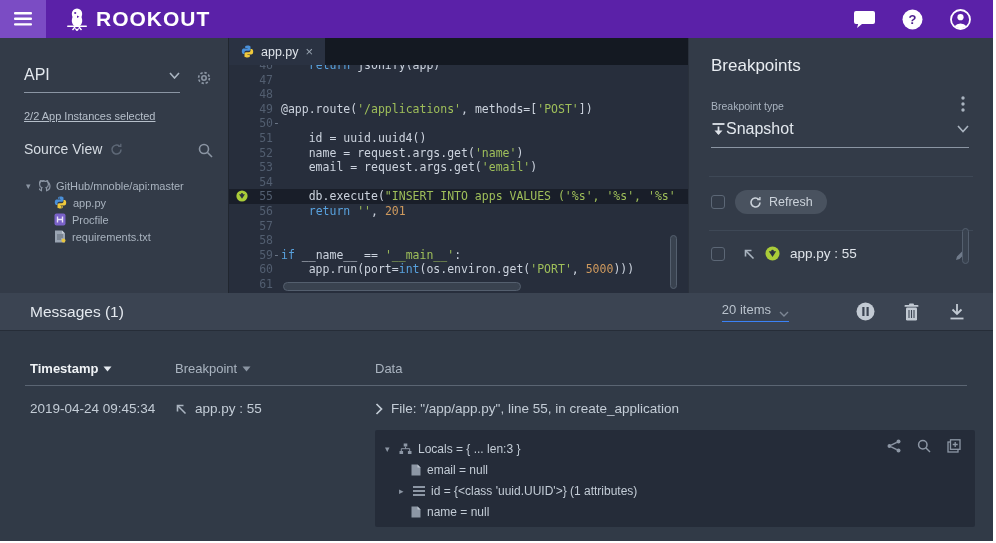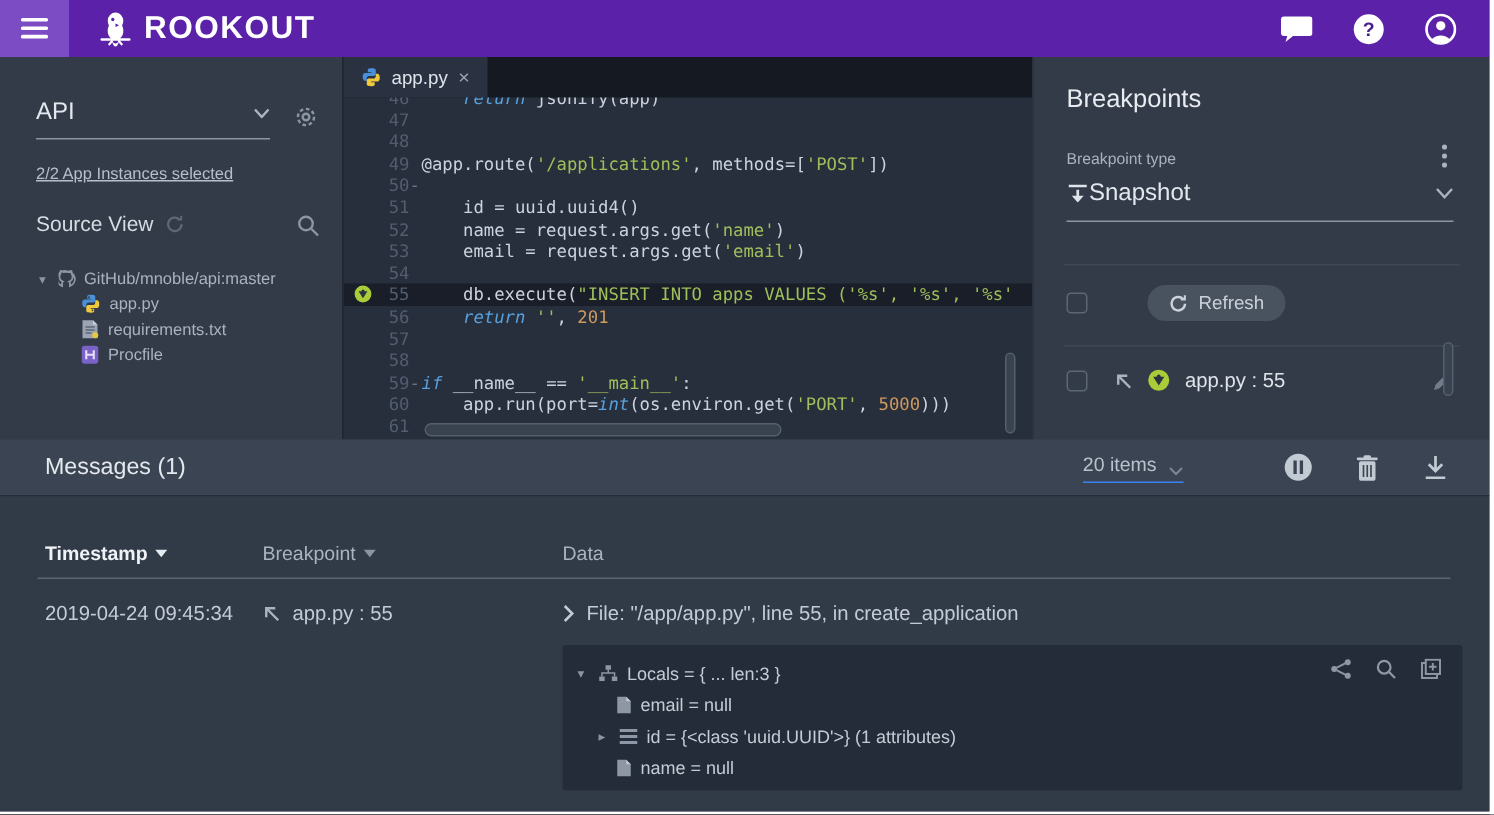--- a/index.html
+++ b/index.html
@@ -40,31 +40,31 @@
   .tab-label{ color:#dfe4ea; font-size:12.5px; }
   .tab-close{ color:#9aa5b2; font-size:13px; cursor:pointer; line-height:1; }
   .code-wrap{ position:absolute; left:0; top:27px; right:0; bottom:0; overflow:hidden; }
   .code-lines{ margin-top:-7px; font-family:"DejaVu Sans Mono", monospace; font-size:11.5px; line-height:14.6px; }
   .code-line{ display:flex; white-space:pre; }
   .code-line.hl{ background:#191e29; }
   .gutter{ flex:none; width:52px; color:#525e70; text-align:right; padding-right:8px; position:relative; cursor:pointer; }
   .gutter .fold{ position:absolute; right:1px; top:0; color:#6b7687; }
   .gutter .bp{ position:absolute; left:7px; top:1px; }
   .code-text{ flex:1; }
-  .seg-kw{ color:#58a1dd;font-style:italic; } .seg-str{ color:#9fbf5a; } .seg-num{ color:#cf9a5e; } .seg-txt{ color:#ccd3de; }
+  .seg-kw{ color:#58a1dd; } .seg-str{ color:#9fbf5a; } .seg-num{ color:#cf9a5e; } .seg-txt{ color:#ccd3de; }
   .h-scroll{ position:absolute; left:54px; bottom:2px; width:238px; height:9px; border-radius:5px; background:#39424f; border:1px solid #545f6e; cursor:pointer; }
   .v-scroll{ position:absolute; right:11px; bottom:4px; width:7px; height:54px; border-radius:4px; background:#39424f; border:1px solid #545f6e; cursor:pointer; }
   
   .bp-title{ position:absolute; left:22px; top:18px; color:#e8ecf1; font-size:17px; }
   .bp-type-label{ position:absolute; left:22px; top:62px; color:#a9b3bf; font-size:10.5px; }
   .kebab{ position:absolute; right:28px; top:58px; cursor:pointer; }
   .bp-select{ position:absolute; left:22px; top:82px; right:24px; border-bottom:1px solid #8b95a3; padding-bottom:9px; display:flex; align-items:center; cursor:pointer; }
   .bp-select-value{ color:#e3e8ee; font-size:16px; flex:1; }
   .rp-divider{ position:absolute; left:20px; right:20px; height:1px; background:#3e4856; }
-  .refresh-row{ position:absolute; left:22px; top:152px; display:flex; align-items:center; gap:40px; }
+  .refresh-row{ position:absolute; left:22px; top:152px; display:flex; align-items:center; gap:10px; }
   .checkbox{ width:14px; height:14px; border:1px solid #5c6776; border-radius:3px; cursor:pointer; }
   .refresh-pill{ display:flex; align-items:center; gap:7px; background:#49525f; border-radius:13px; padding:5px 14px; cursor:pointer; }
   .refresh-pill span{ color:#cbd2da; font-size:12.5px; }
   .bp-item{ position:absolute; left:22px; top:208px; right:24px; display:flex; align-items:center; gap:10px; }
   .bp-item-label{ color:#dfe4ea; font-size:13.5px; flex:1; }
   .rp-scroll{ position:absolute; right:24px; top:190px; width:7px; height:36px; border-radius:4px; background:#39424f; border:1px solid #545f6e; }
   
   .msg-header{ position:absolute; left:0; top:293px; width:100%; height:38px; background:#3b4452; border-bottom:1px solid #262d38; display:flex; align-items:center;gap:48px; }
   .msg-title{ color:#e4e9ef; font-size:15.5px; margin-left:30px; }
   .msg-tools{ margin-left:auto; display:flex; align-items:center; gap:0; padding-right:26px; }
@@ -198,36 +198,36 @@
             <svg width="13" height="13" viewBox="0 0 13 13">
                 <path fill="#4a90d9" d="M6.5 0.5 c-2.4 0-2.3 1-2.3 1 v1.6 h2.4 v.5 H2.7 s-1.9-.2-1.9 2.6 c0 2.8 1.7 2.7 1.7 2.7 h1 V7.4 s-.1-1.7 1.7-1.7 h2.7 s1.6 0 1.6-1.5 V1.8 S9.8 0.5 6.5 0.5z M5.3 1.5 a.6.6 0 1 1 0 1.2 a.6.6 0 0 1 0 -1.2z"></path>
                 <path fill="#f0c93c" d="M6.5 12.5 c2.4 0 2.3-1 2.3-1 v-1.6 H6.4 v-.5 h3.9 s1.9.2 1.9-2.6 c0-2.8-1.7-2.7-1.7-2.7 h-1 v1.5 s.1 1.7-1.7 1.7 H5.1 s-1.6 0-1.6 1.5 v2.4 s-.3 1.3 3 1.3z M7.7 11.5 a.6.6 0 1 1 0 -1.2 a.6.6 0 0 1 0 1.2z"></path>
               </svg>
           </span>
           <span>app.py</span>
         </div>
         <div class="tree-file">
           <span class="ic">
             <svg width="12" height="13" viewBox="0 0 12 13">
+                <rect x="0.5" y="0.5" width="11" height="12" rx="2" fill="#7a62c9"></rect>
+                <path d="M3.5 3.5 v6 M8.5 3.5 v6 M3.5 6.5 h5" stroke="#e7e2f7" stroke-width="1.4" fill="none"></path>
+              </svg>
+          </span>
+          <span>Procfile</span>
+        </div>
+        <div class="tree-file">
+          <span class="ic">
+            <svg width="12" height="13" viewBox="0 0 12 13">
                 <path fill="#9aa4b2" d="M1 0.5 h7 l3 3 v9 H1z"></path>
                 <path fill="#c7ced8" d="M8 0.5 l3 3 H8z"></path>
                 <path d="M3 5 h6 M3 7 h6 M3 9 h4" stroke="#5c6675" stroke-width="1"></path>
                 <circle cx="9.5" cy="10.5" r="2" fill="#e8c63f"></circle>
               </svg>
           </span>
           <span>requirements.txt</span>
-        </div>
-        <div class="tree-file">
-          <span class="ic">
-            <svg width="12" height="13" viewBox="0 0 12 13">
-                <rect x="0.5" y="0.5" width="11" height="12" rx="2" fill="#7a62c9"></rect>
-                <path d="M3.5 3.5 v6 M8.5 3.5 v6 M3.5 6.5 h5" stroke="#e7e2f7" stroke-width="1.4" fill="none"></path>
-              </svg>
-          </span>
-          <span>Procfile</span>
         </div>
       </div>
     </div>
 
     <div class="editor">
       <div class="tabbar">
         <div class="tab">
           <span class="ic">
             <svg width="13" height="13" viewBox="0 0 13 13">
                 <path fill="#4a90d9" d="M6.5 0.5 c-2.4 0-2.3 1-2.3 1 v1.6 h2.4 v.5 H2.7 s-1.9-.2-1.9 2.6 c0 2.8 1.7 2.7 1.7 2.7 h1 V7.4 s-.1-1.7 1.7-1.7 h2.7 s1.6 0 1.6-1.5 V1.8 S9.8 0.5 6.5 0.5z"></path>

